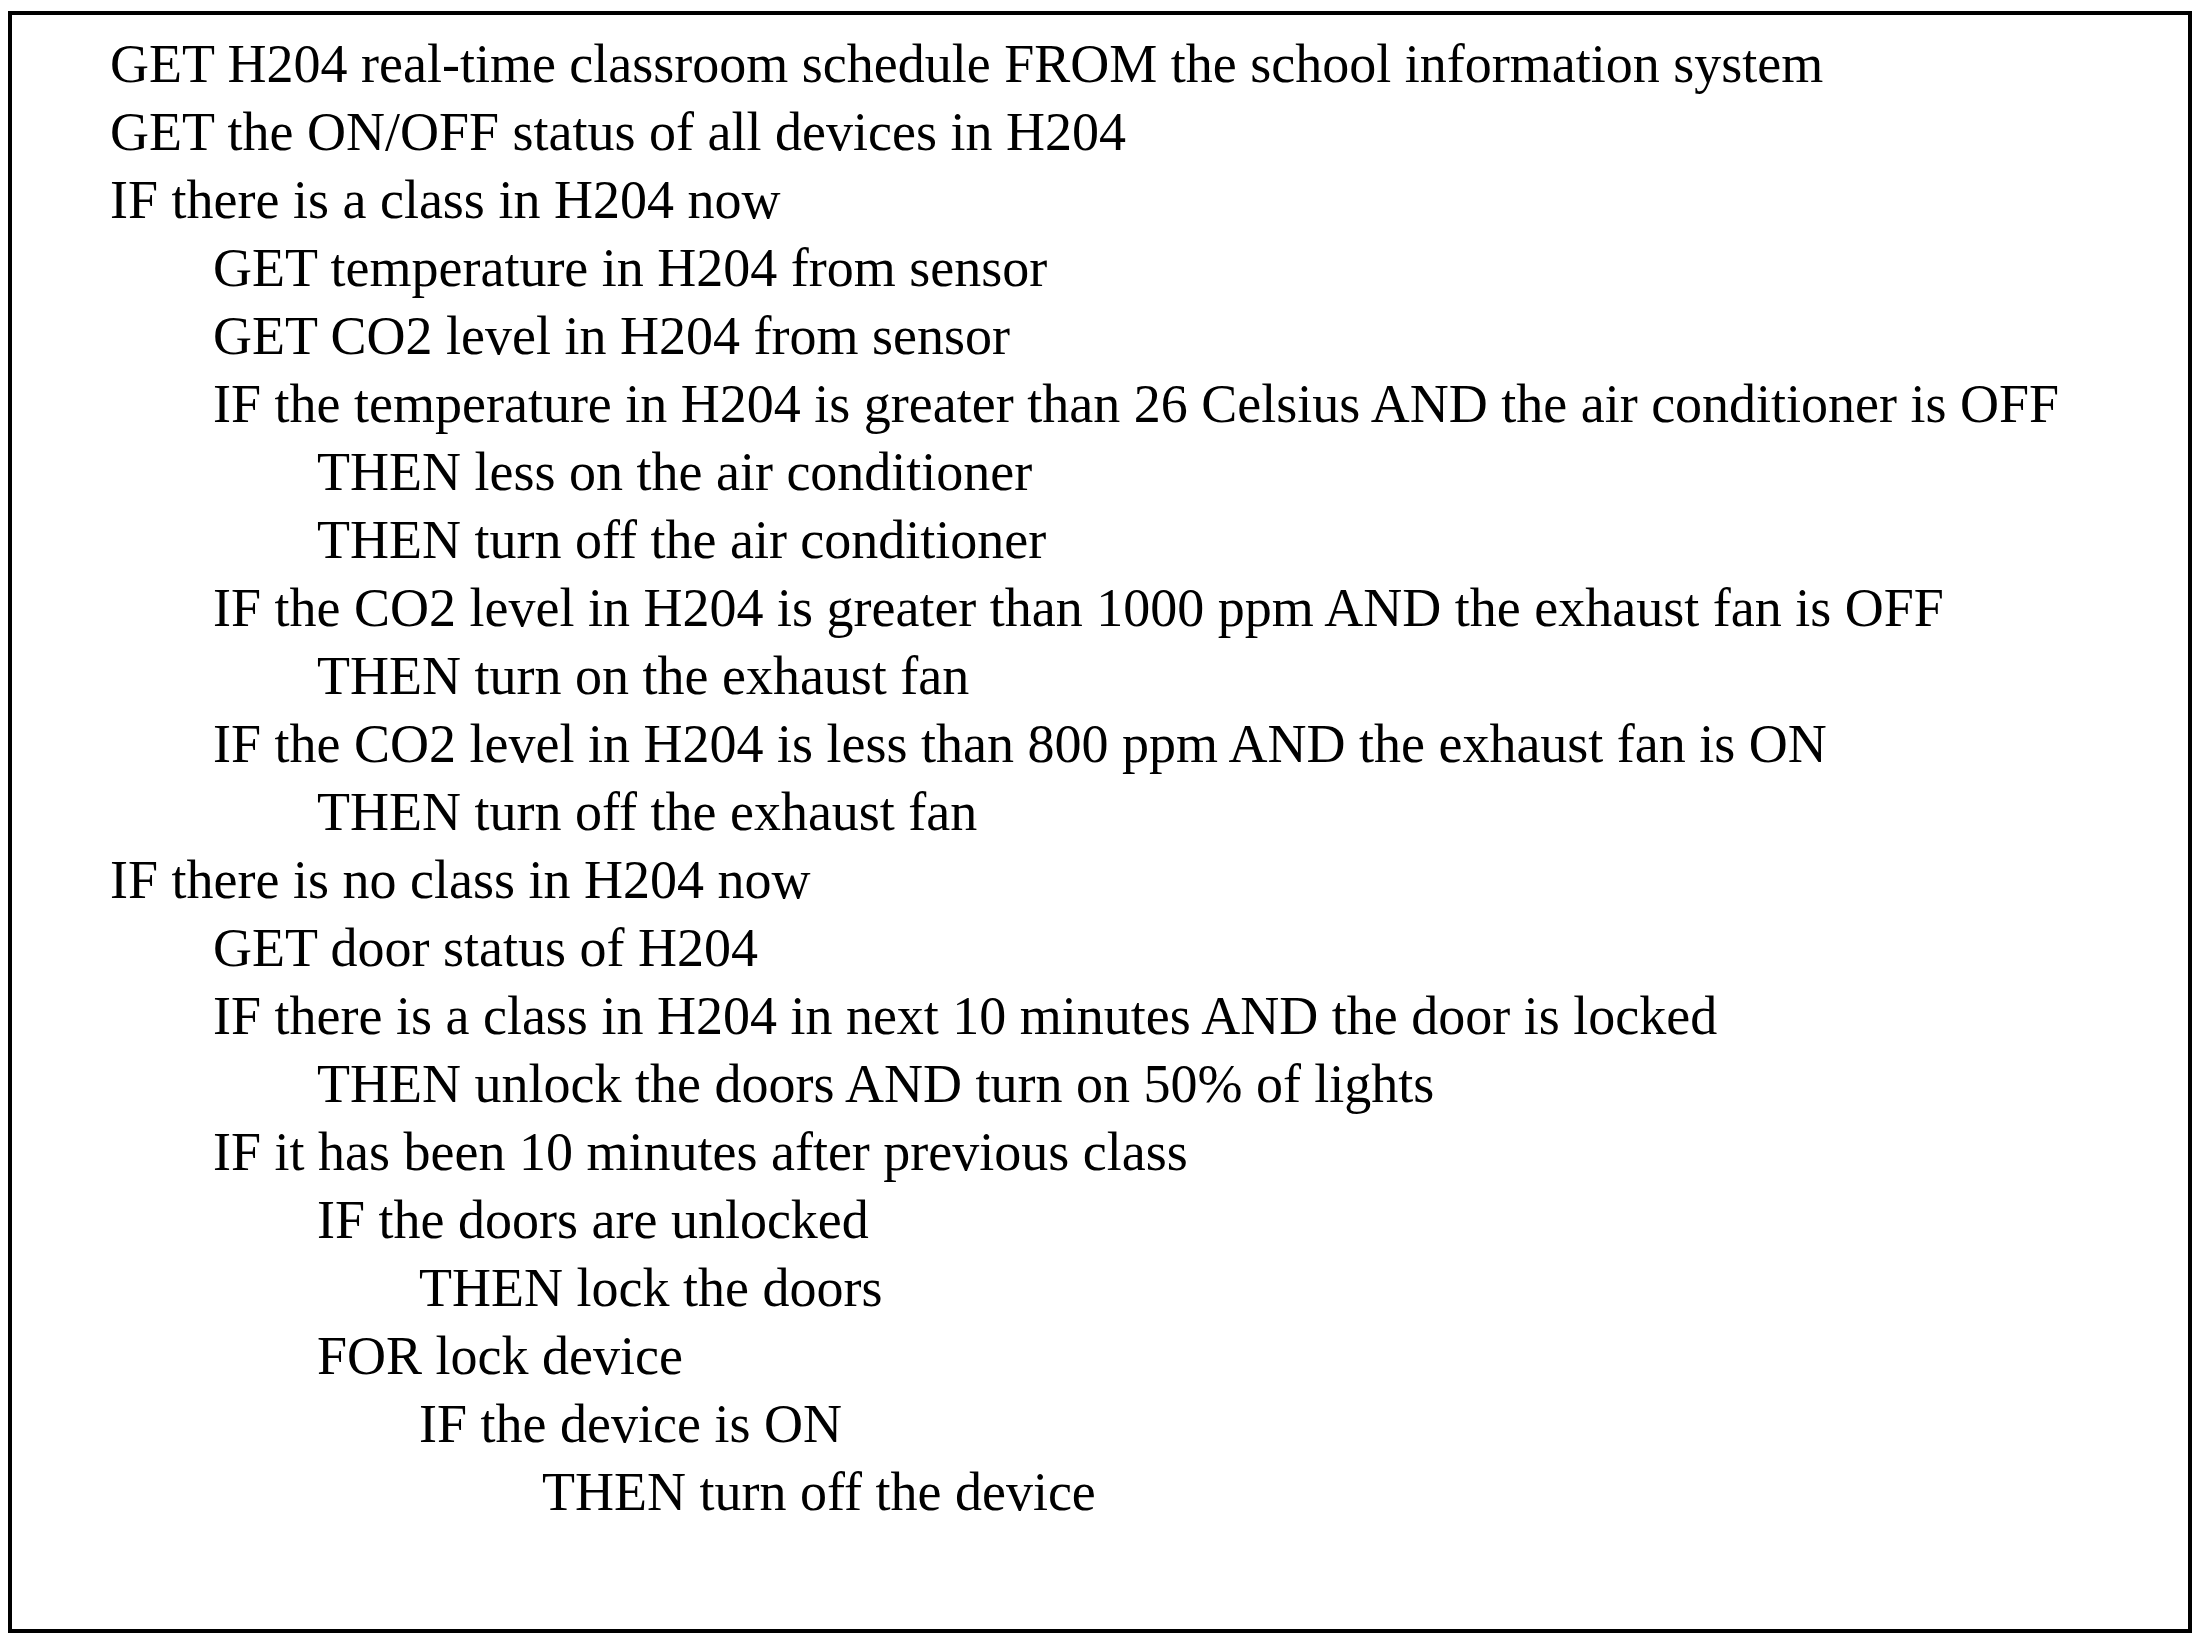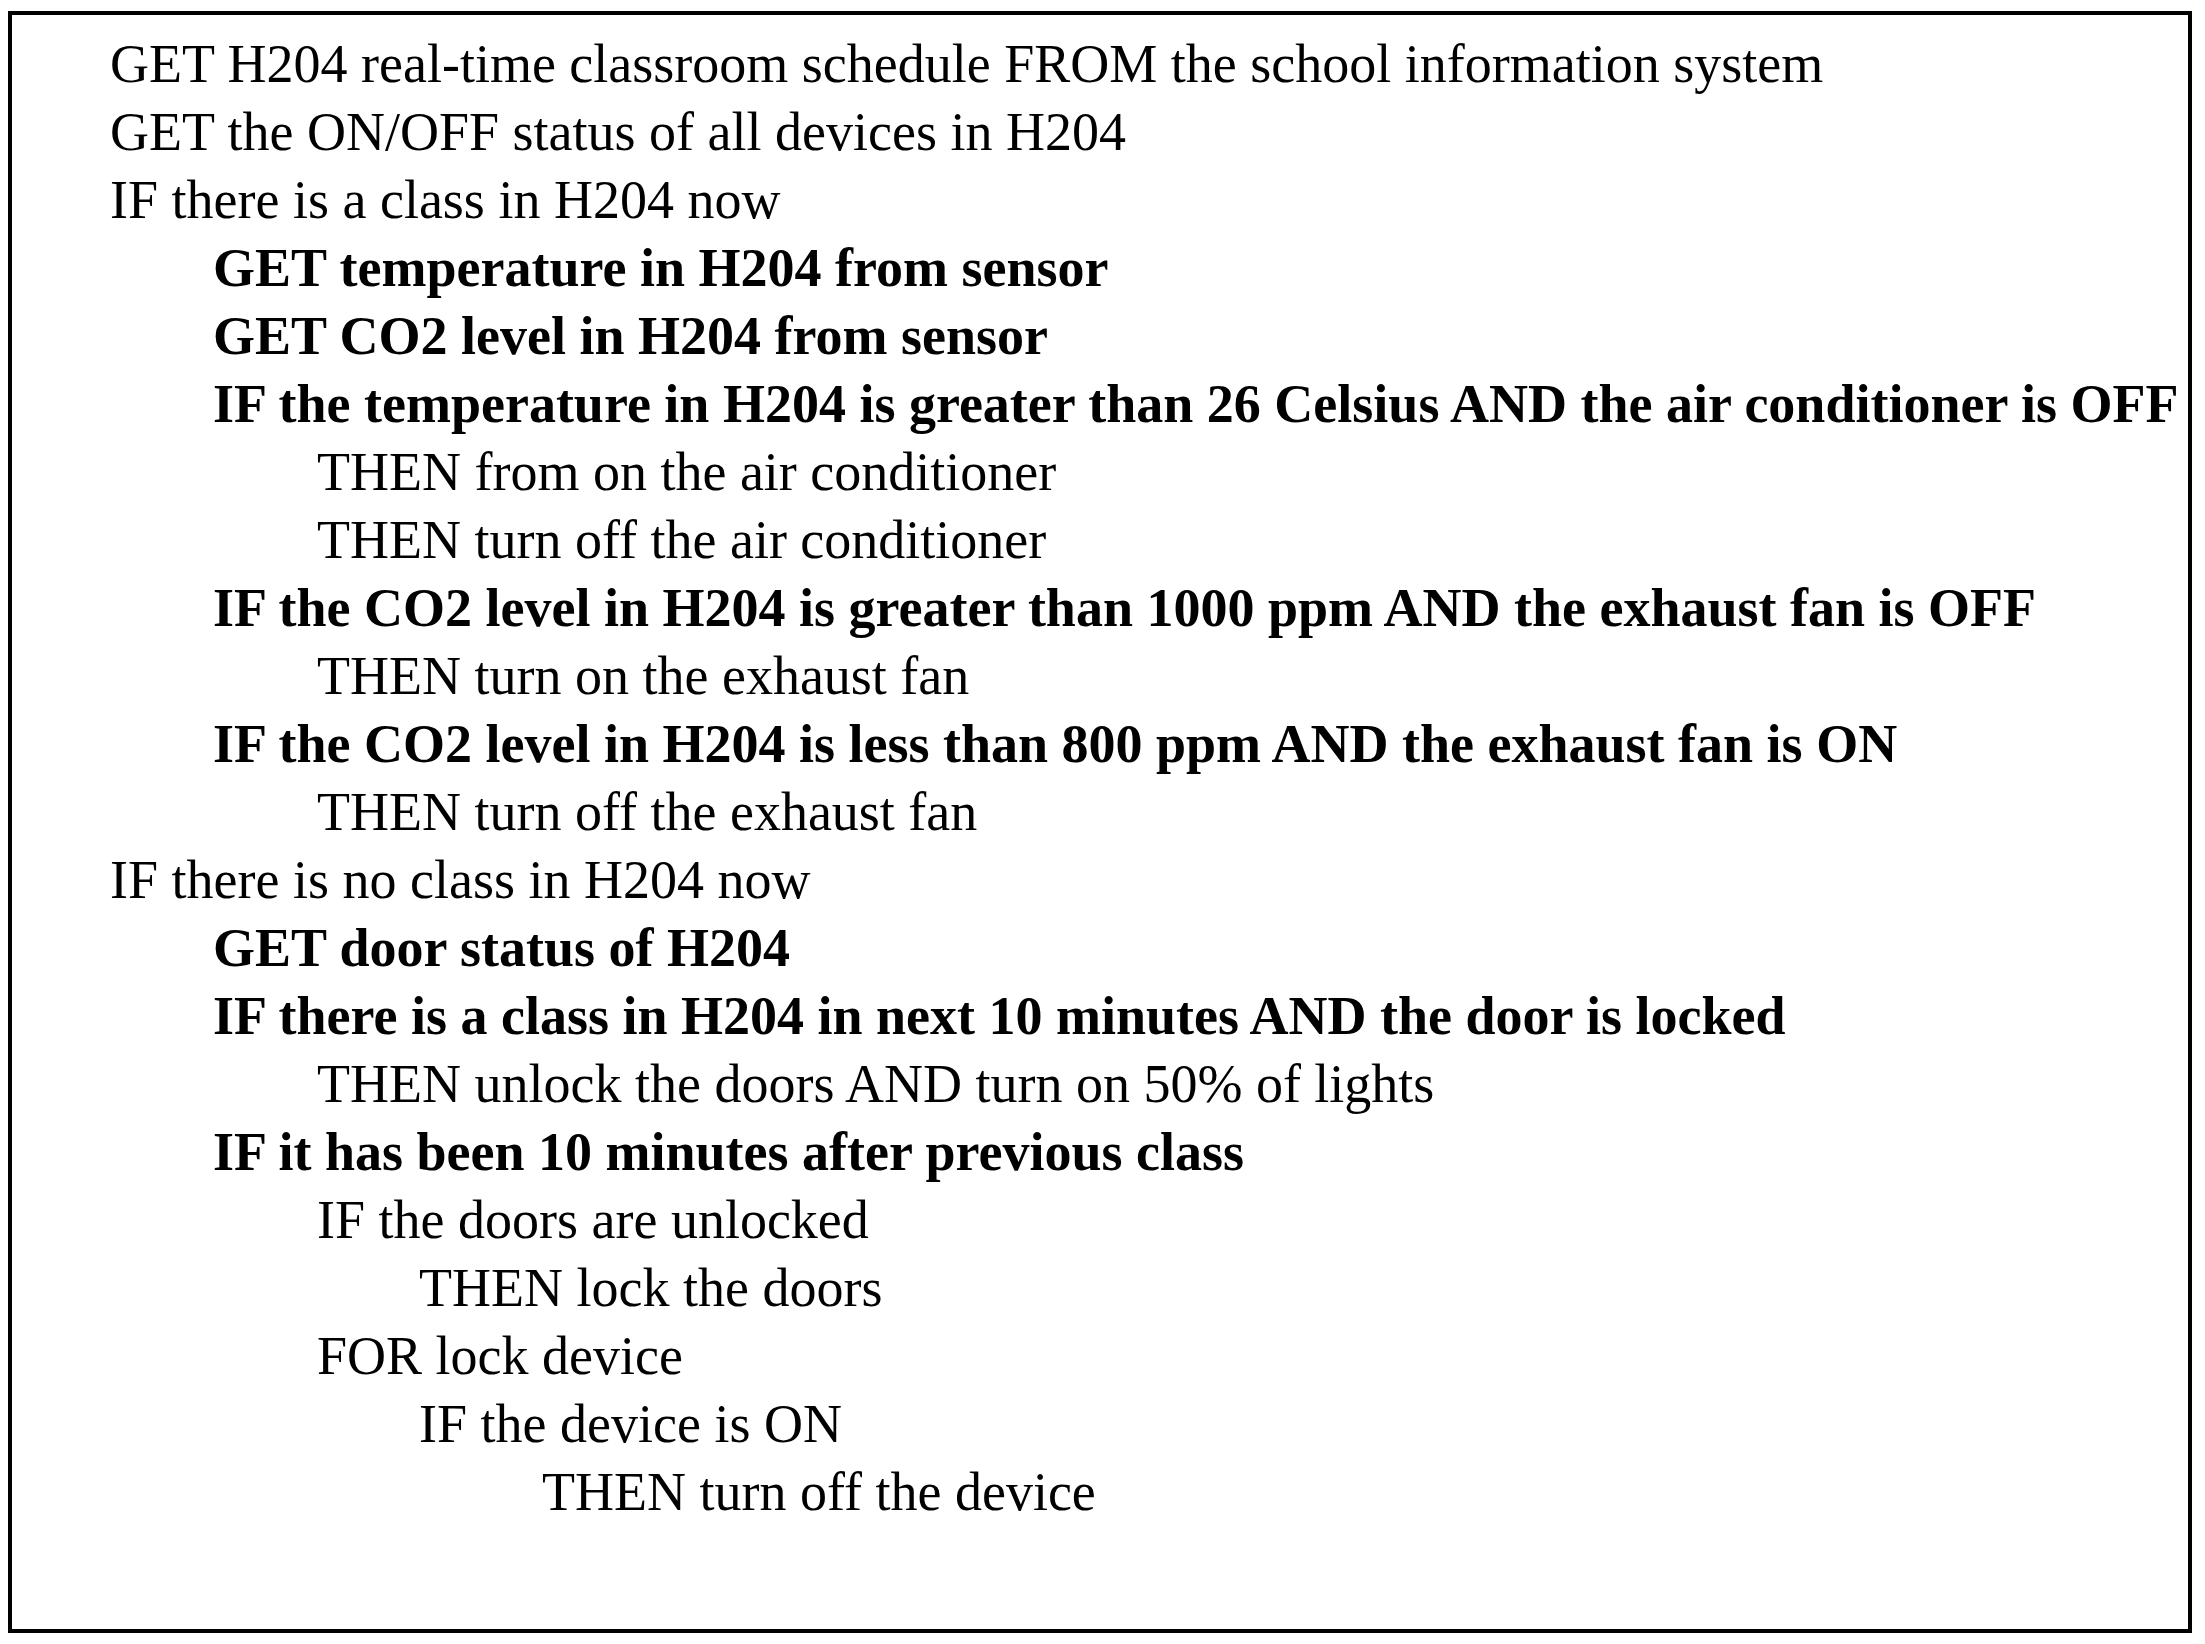--- a/index.html
+++ b/index.html
@@ -37,38 +37,38 @@
       color: #000000;
     }
     .line {
       display: block;
       height: 68px;
       white-space: pre;
       position: relative;
     }
     .line .txt { position: absolute; top: 0; }
     .lvl-0 .txt { left: 110px; }
-    .lvl-1 .txt { left: 213px; font-weight: bold; }
+    .lvl-1 .txt { left: 213px; }
     .lvl-2 .txt { left: 317px; }
     .lvl-3 .txt { left: 419px; text-align: right; }
     .lvl-4 .txt { left: 542px; }
   </style>
 </head>
 <body>
 
 <div class="frame"></div>
 
 <div class="code">
   <div class="line lvl-0"><span class="txt">GET H204 real-time classroom schedule FROM the school information system</span></div>
   <div class="line lvl-0"><span class="txt">GET the ON/OFF status of all devices in H204</span></div>
   <div class="line lvl-0"><span class="txt">IF there is a class in H204 now</span></div>
   <div class="line lvl-1"><span class="txt">GET temperature in H204 from sensor</span></div>
   <div class="line lvl-1"><span class="txt">GET CO2 level in H204 from sensor</span></div>
   <div class="line lvl-1"><span class="txt">IF the temperature in H204 is greater than 26 Celsius AND the air conditioner is OFF</span></div>
-  <div class="line lvl-2"><span class="txt">THEN from on the air conditioner</span></div>
+  <div class="line lvl-2"><span class="txt">THEN less on the air conditioner</span></div>
   <div class="line lvl-2"><span class="txt">THEN turn off the air conditioner</span></div>
   <div class="line lvl-1"><span class="txt">IF the CO2 level in H204 is greater than 1000 ppm AND the exhaust fan is OFF</span></div>
   <div class="line lvl-2"><span class="txt">THEN turn on the exhaust fan</span></div>
   <div class="line lvl-1"><span class="txt">IF the CO2 level in H204 is less than 800 ppm AND the exhaust fan is ON</span></div>
   <div class="line lvl-2"><span class="txt">THEN turn off the exhaust fan</span></div>
   <div class="line lvl-0"><span class="txt">IF there is no class in H204 now</span></div>
   <div class="line lvl-1"><span class="txt">GET door status of H204</span></div>
   <div class="line lvl-1"><span class="txt">IF there is a class in H204 in next 10 minutes AND the door is locked</span></div>
   <div class="line lvl-2"><span class="txt">THEN unlock the doors AND turn on 50% of lights</span></div>
   <div class="line lvl-1"><span class="txt">IF it has been 10 minutes after previous class</span></div>

